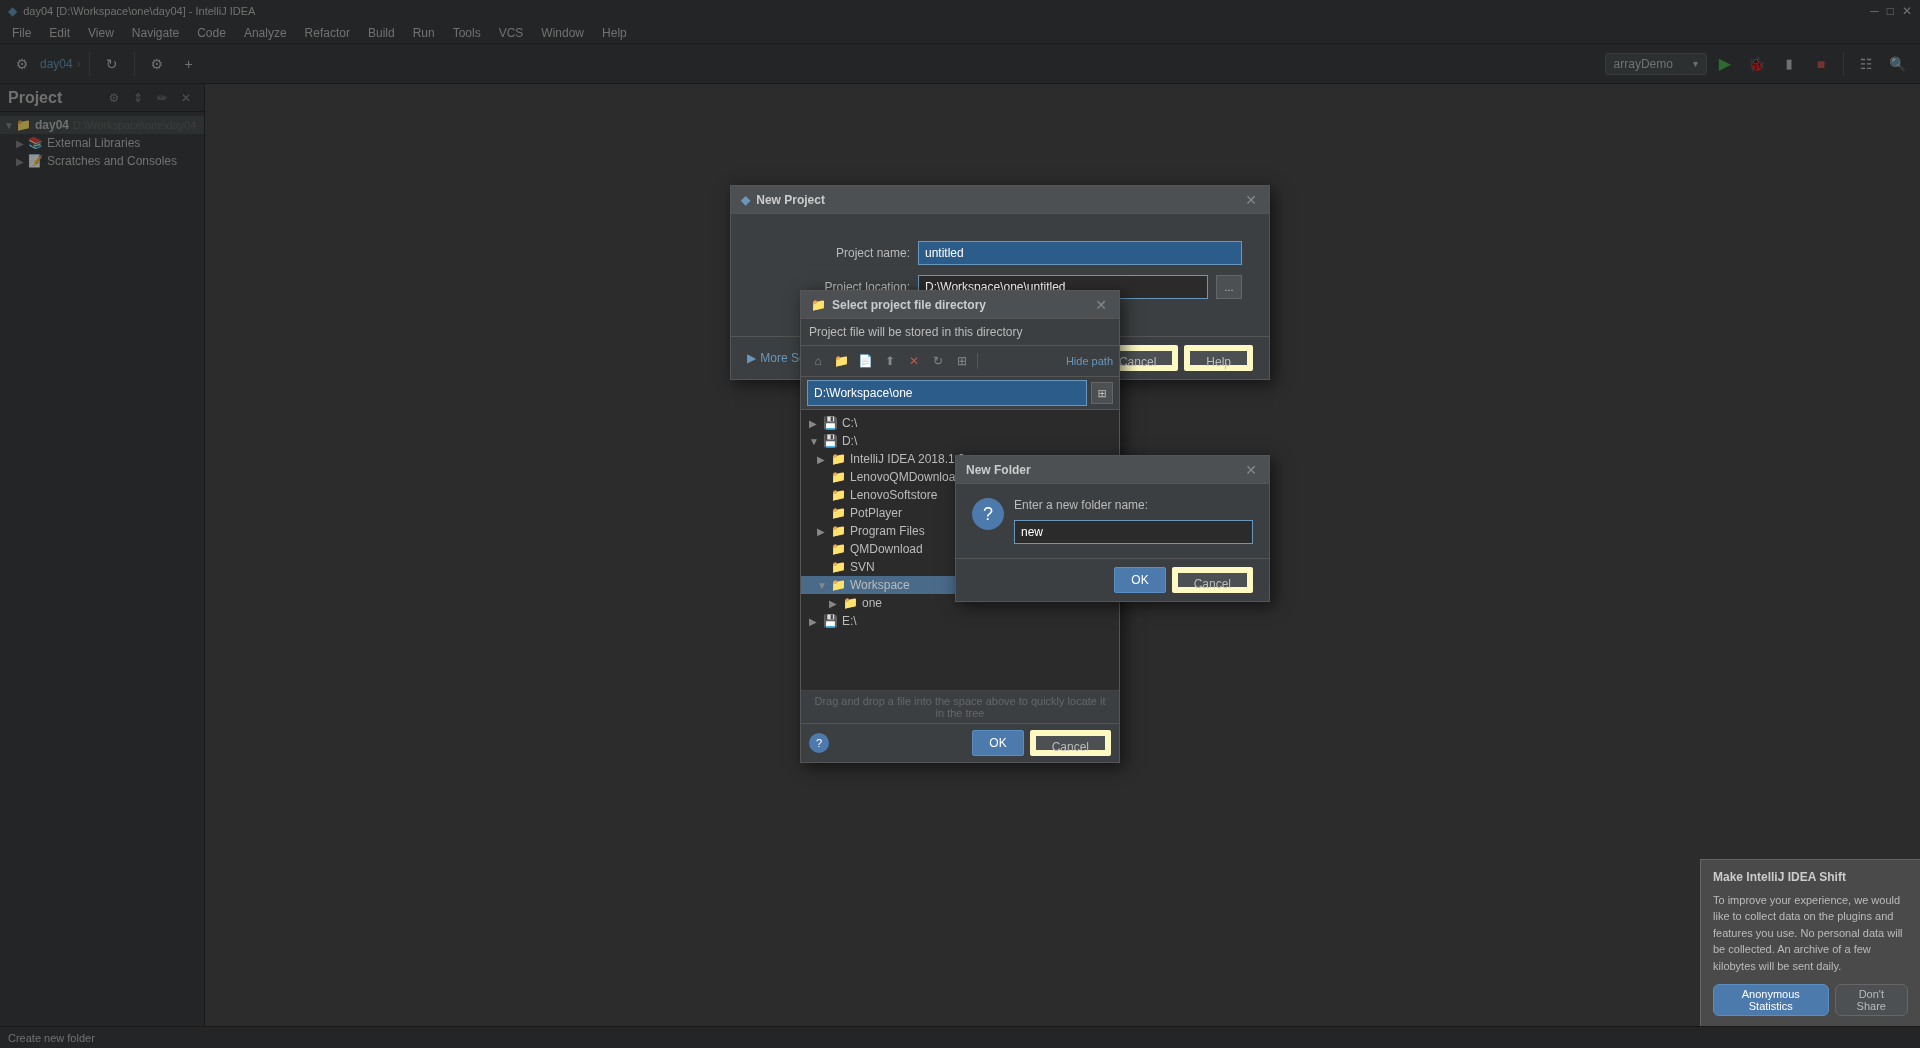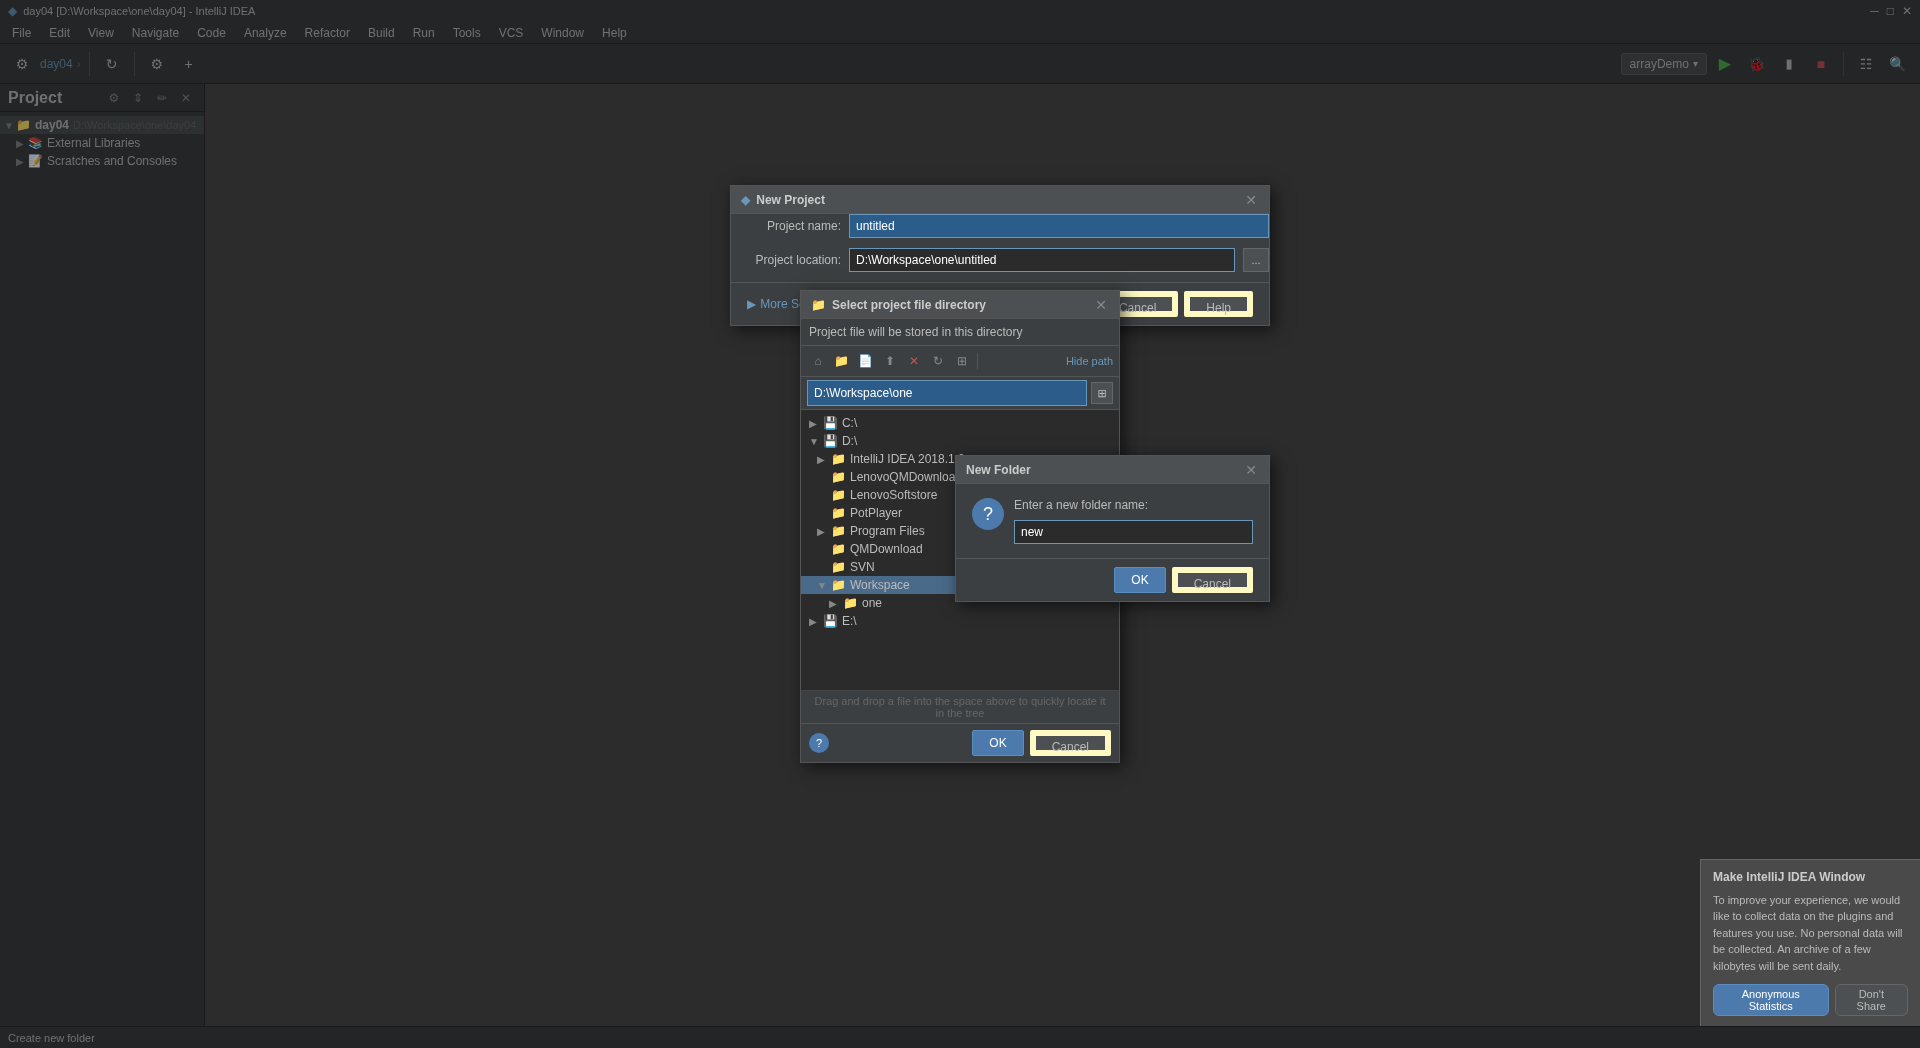--- a/index.html
+++ b/index.html
@@ -66,21 +66,21 @@
       cursor: pointer;
       display: flex; align-items: center; justify-content: center;
       font-size: 14px;
     }
     .run-config {
       background: #4c5052;
       border: 1px solid #5c5f61;
       border-radius: 3px;
       color: #bbb;
       padding: 3px 8px;
-      display: flex; align-items: center; gap: 4px;
+      display: flex; align-items: center; gap: 20px;
       cursor: pointer;
       font-size: 12px;
     }
     .run-btn { color: #4CAF50; font-size: 16px; }
     .debug-btn { color: #6897bb; font-size: 14px; }
 
     
     .main-area {
       display: flex;
       height: calc(1048px - 84px);
@@ -189,21 +189,21 @@
       justify-content: space-between;
       border-bottom: 1px solid #555;
     }
     .dialog-title { color: #ccc; font-size: 12px; font-weight: bold; display: flex; align-items: center; gap: 6px; }
     .dialog-close {
       width: 16px; height: 16px;
       background: transparent; border: none;
       color: #888; cursor: pointer; font-size: 14px;
       display: flex; align-items: center; justify-content: center;
     }
-    .dialog-body { padding: 0; }
+    .dialog-body { padding: 27px; margin-left: 42px; }
     .form-row {
       display: flex;
       align-items: center;
       margin-bottom: 10px;
       gap: 8px;
     }
     .form-label { color: #bbb; font-size: 12px; width: 110px; text-align: right; }
     .form-input {
       flex: 1;
       background: #2b2b2b;
@@ -685,21 +685,21 @@
       <input class="new-folder-input" type="text" value="new" style="">
     </div>
   </div>
   <div class="new-folder-footer">
     <button class="btn btn-primary">OK</button>
     <button class="btn btn-default">Cancel</button>
   </div>
 </div>
 
 <div class="notification-panel">
-  <div class="notif-title">Make IntelliJ IDEA Window</div>
+  <div class="notif-title">Make IntelliJ IDEA Shift</div>
   <div class="notif-text">To improve your experience, we would like to collect data on the plugins and features you use. No personal data will be collected. An archive of a few kilobytes will be sent daily.</div>
   <div class="notif-buttons">
     <button class="notif-btn notif-btn-primary">Anonymous Statistics</button>
     <button class="notif-btn notif-btn-secondary">Don't Share</button>
   </div>
 </div>
 
 <div class="status-bar">
   <span>Create new folder</span>
 </div>

